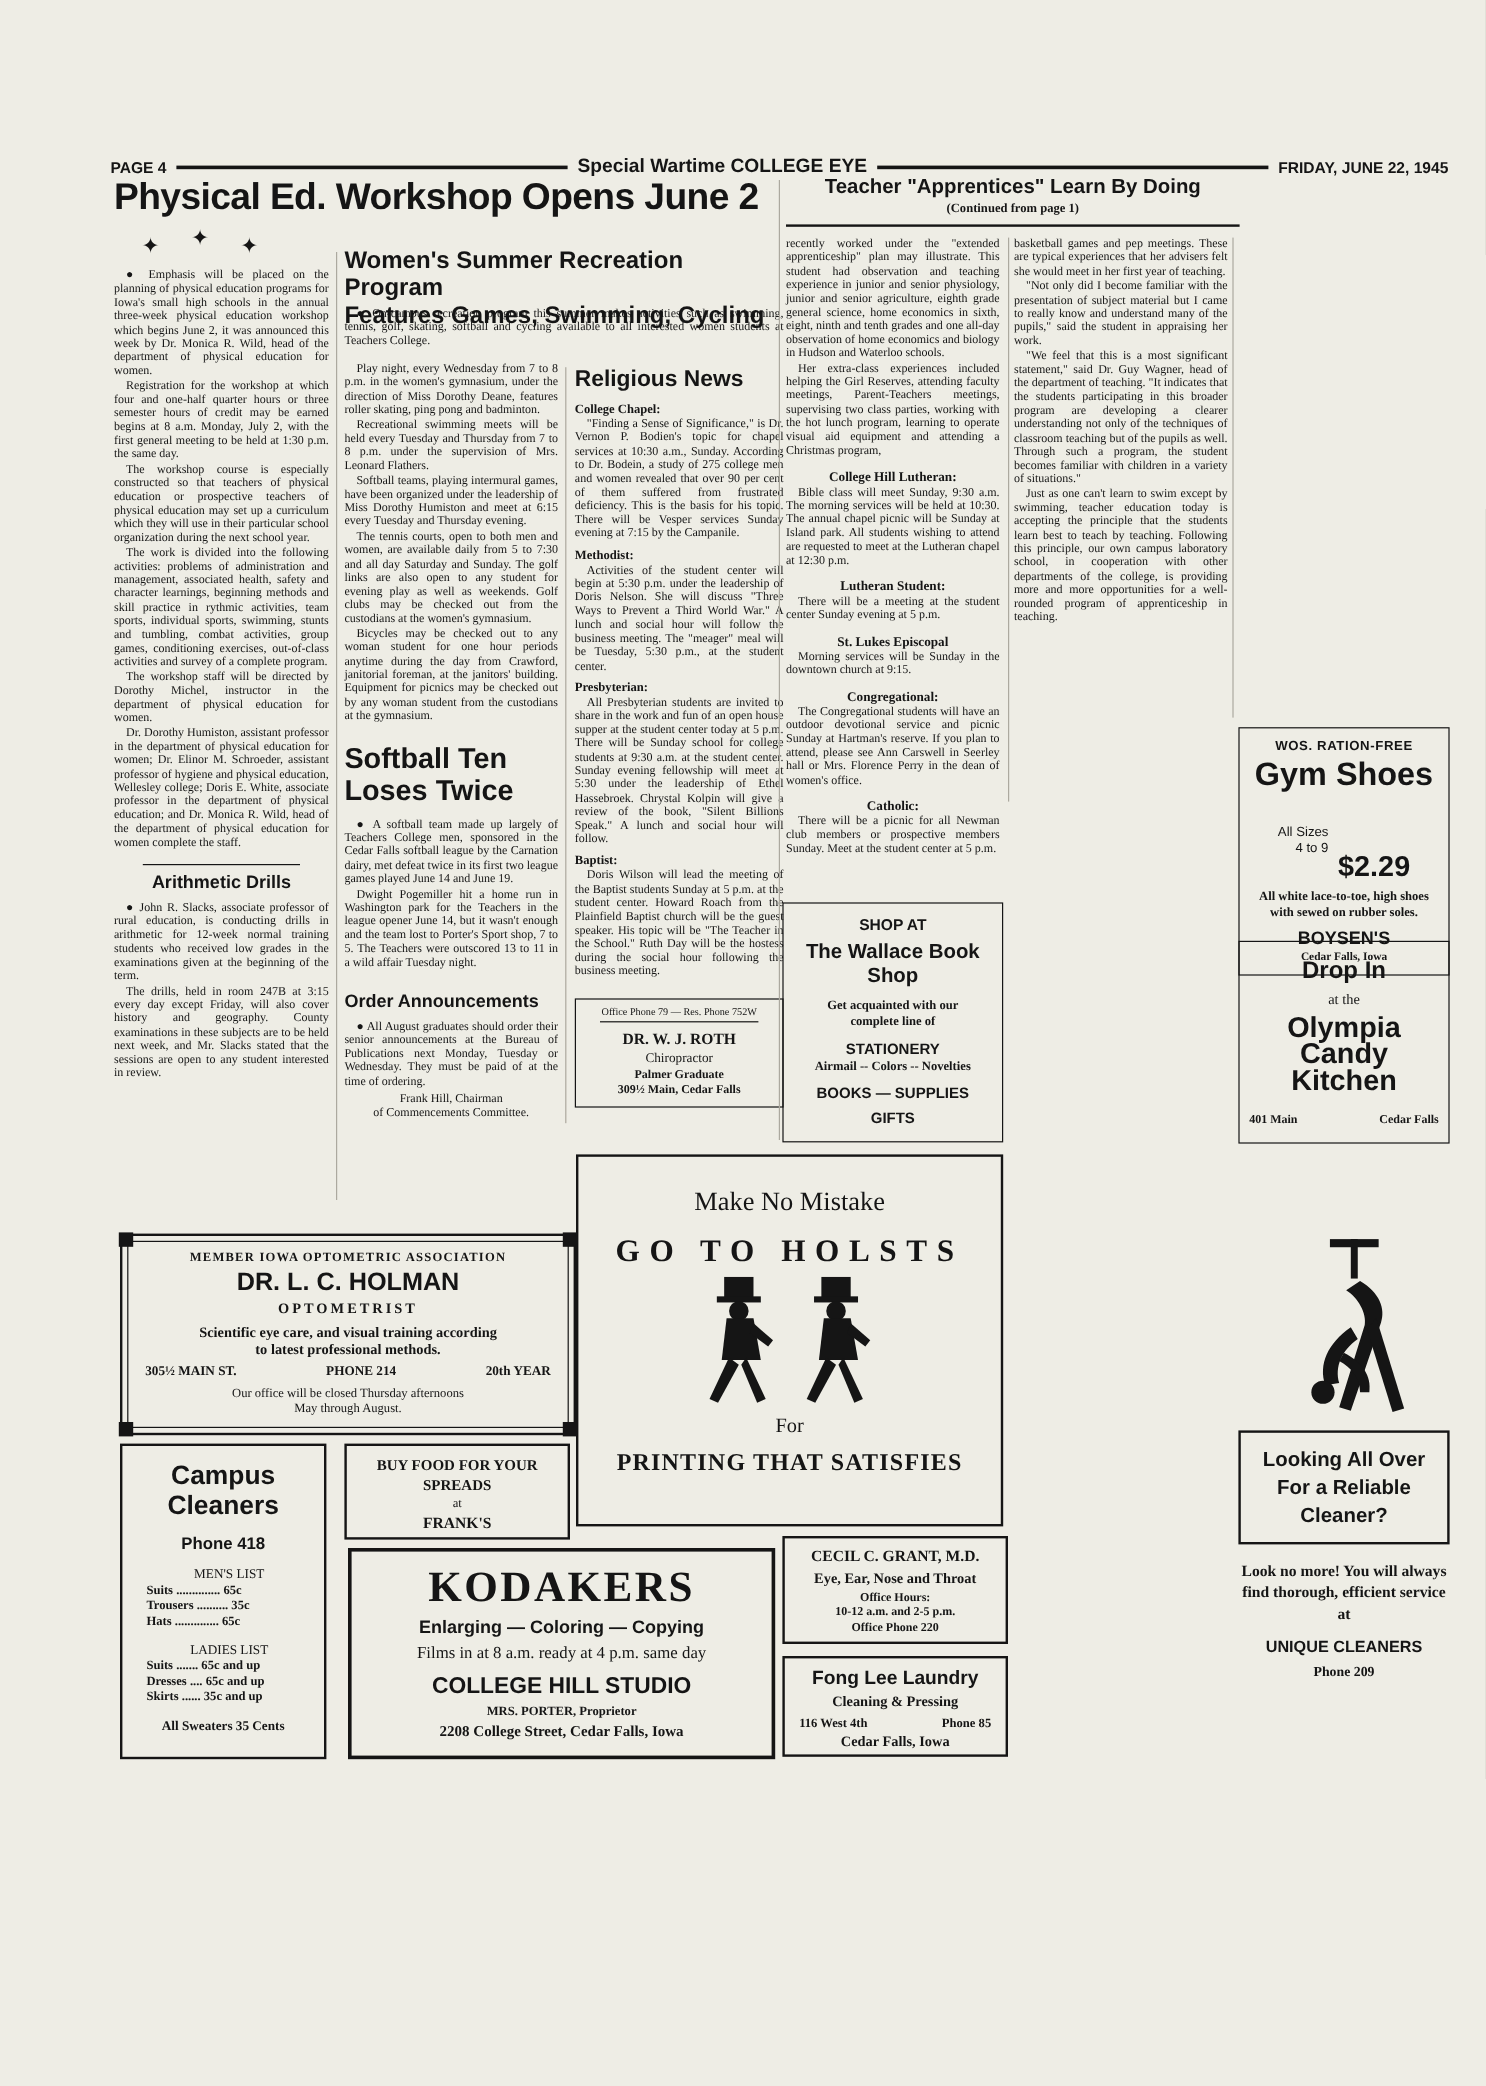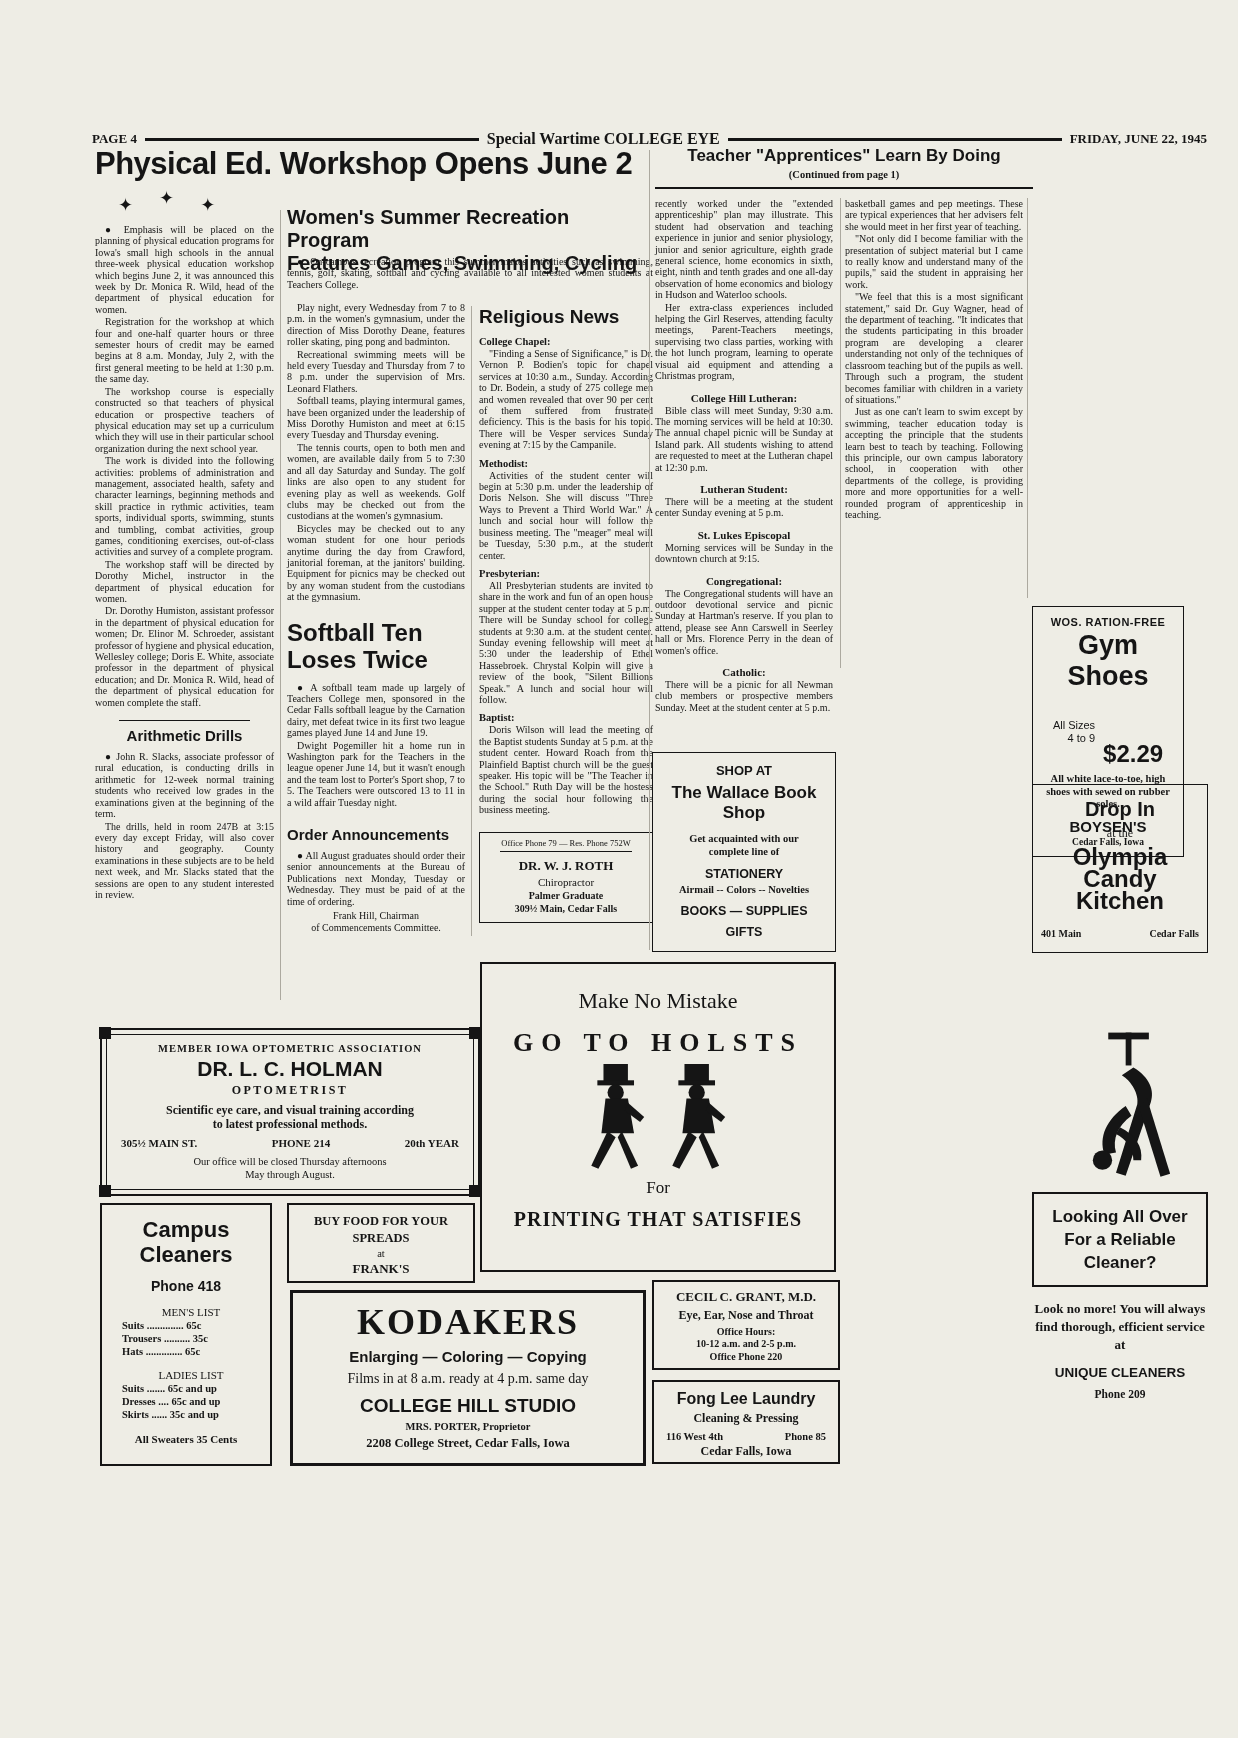--- a/index.html
+++ b/index.html
@@ -1,20 +1,20 @@
 <!DOCTYPE html>
 <html><head>
 <meta charset="utf-8">
 <style>
   * { margin:0; padding:0; box-sizing:border-box; }
   body { background:#b9b7ae; }
   .page { position:relative; width:1238px; height:1738px; background:#eeede5; font-family:"Liberation Serif", serif; color:#151515; overflow:hidden; }
 
   
-  .masthead-row { position:absolute; left:92px; top:130px; width:1115px; display:flex; align-items:center; gap:8px; font-family:Liberation Serif, serif; font-weight:bold; }
+  .masthead-row { position:absolute; left:92px; top:130px; width:1115px; display:flex; align-items:center; gap:8px; font-family:Liberation Sans, sans-serif; font-weight:bold; }
   .mh-left, .mh-right { font-size:13px; white-space:nowrap; }
   .mh-center { font-size:16px; white-space:nowrap; }
   .mh-rule { flex:1; height:3px; background:#151515; }
 
   .headline-main { position:absolute; left:95px; top:146px; width:565px; font-family:"Liberation Sans", sans-serif; font-weight:700; font-size:31px; letter-spacing:-0.5px; }
   .stars { position:absolute; left:118px; top:194px; font-size:18px; display:flex; gap:26px; }
   .stars span:nth-child(2){ transform:translateY(-7px); }
 
   .ncol { position:absolute; }
   #col1 { left:95px;  top:224px; width:179px; }
@@ -53,21 +53,21 @@
 
   .wallace-ad { position:absolute; left:652px; top:752px; width:184px; border:1.5px solid #151515; text-align:center; padding:10px 8px 12px; font-family:"Liberation Sans",sans-serif; }
   .wallace-shopat { font-weight:bold; font-size:13px; margin-bottom:5px; }
   .wallace-name { font-weight:bold; font-size:17px; margin-bottom:9px; }
   .wallace-tag { font-family:"Liberation Serif",serif; font-weight:bold; font-size:10.5px; line-height:13px; }
   .wallace-item1 { font-weight:bold; font-size:12.5px; margin-top:9px; }
   .wallace-item2 { font-family:"Liberation Serif",serif; font-weight:bold; font-size:10.5px; margin-top:3px; }
   .wallace-item3 { font-weight:bold; font-size:12.5px; margin-top:9px; }
   .wallace-item4 { font-weight:bold; font-size:12.5px; margin-top:7px; }
 
-  .gym-ad { position:absolute; left:1032px; top:606px; width:152px; border:1.5px solid #151515; text-align:center; padding:9px 7px; }
+  .gym-ad { position:absolute; left:1032px; top:606px; width:176px; border:1.5px solid #151515; text-align:center; padding:9px 7px; }
   .gym-tag { font-family:"Liberation Sans",sans-serif; font-weight:bold; font-size:11px; letter-spacing:0.5px; }
   .gym-name { font-family:"Liberation Sans",sans-serif; font-weight:bold; font-size:27px; margin:2px 0 4px; }
   .gym-price-row { display:flex; justify-content:center; align-items:center; gap:8px; }
   .gym-sizes { font-family:"Liberation Sans",sans-serif; font-weight:normal; font-size:11px; line-height:13px; text-align:right; }
   .gym-price { font-family:"Liberation Sans",sans-serif; font-weight:bold; font-size:24px;margin-top:44px; }
   .gym-desc { font-size:10.5px; font-weight:bold; margin-top:5px; line-height:12.5px; }
   .gym-store { font-family:"Liberation Sans",sans-serif; font-weight:bold; font-size:15px; margin-top:7px; }
   .gym-city { font-weight:bold; font-size:9.5px; margin-top:2px; }
 
   .olympia-ad { position:absolute; left:1032px; top:784px; width:176px; border:1.5px solid #151515; text-align:center; padding:13px 8px; }

